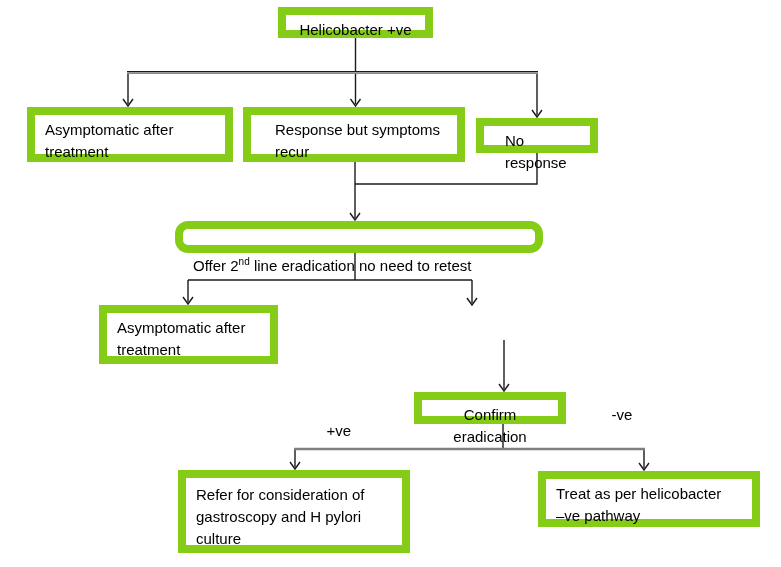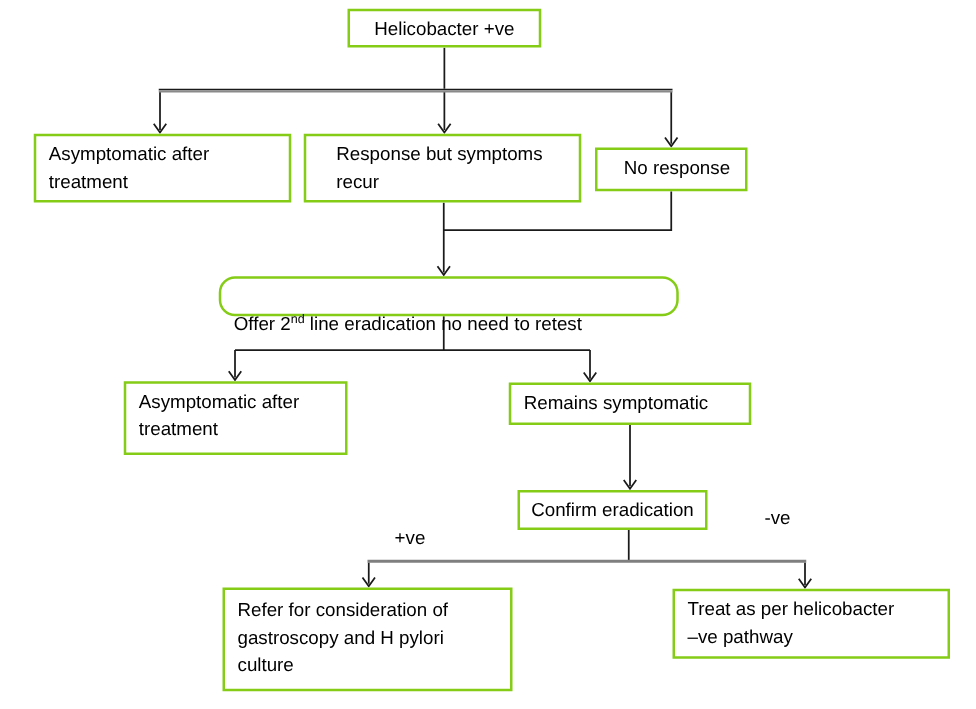--- a/index.html
+++ b/index.html
@@ -15,21 +15,21 @@
   #connector-layer {
     position: absolute;
     left: 0; top: 0;
     width: 781px; height: 567px;
     z-index: 0;
   }
   .node {
     position: absolute;
     box-sizing: border-box;
     background: #ffffff;
-    border: 2px solid #84cc16;
+    border: 8px solid #84cc16;
     font-size: 15px;
     line-height: 22px;
     white-space: pre-line;
     padding: 4px 8px 0 10px;
     z-index: 1;
   }
   .node.center { text-align: center; padding-left: 4px; padding-right: 4px; }
   .edge-label {
     position: absolute;
     font-size: 15px;
@@ -98,28 +98,27 @@
 
   <div class="node" style="left:476px; top:118px; width:122px; height:35px;padding-left:21px;">No response</div>
 
   <div class="node" style="left:175px; top:221px; width:368px; height:32px;border-radius:13px;">
     <span>Offer 2</span><sup class="ord">nd</sup><span> line eradication no need to retest</span>
   </div>
 
   <div class="node" style="left:99px; top:305px; width:179px; height:59px;">Asymptomatic after
 treatment</div>
 
-  <div class="node" style="left:407px; top:306px; width:194px; height:34px;">Remains symptomatic</div>
 
   <div class="node center" style="left:414px; top:392px; width:152px; height:32px;">Confirm eradication</div>
 
   <div class="node" style="left:178px; top:470px; width:232px; height:83px; padding-top:6px;">Refer for consideration of
 gastroscopy and H pylori
 culture</div>
 
   <div class="node" style="left:538px; top:471px; width:222px; height:56px;">Treat as per helicobacter
 –ve pathway</div>
 
-  <div class="edge-label" style="left:305px; top:422px; width:46px;">+ve</div>
+  <div class="edge-label" style="left:305px; top:422px; width:46px;text-align:right;">+ve</div>
 
   <div class="edge-label" style="left:599px; top:406px; width:46px;">-ve</div>
 
 </div>
 
 </body></html>

